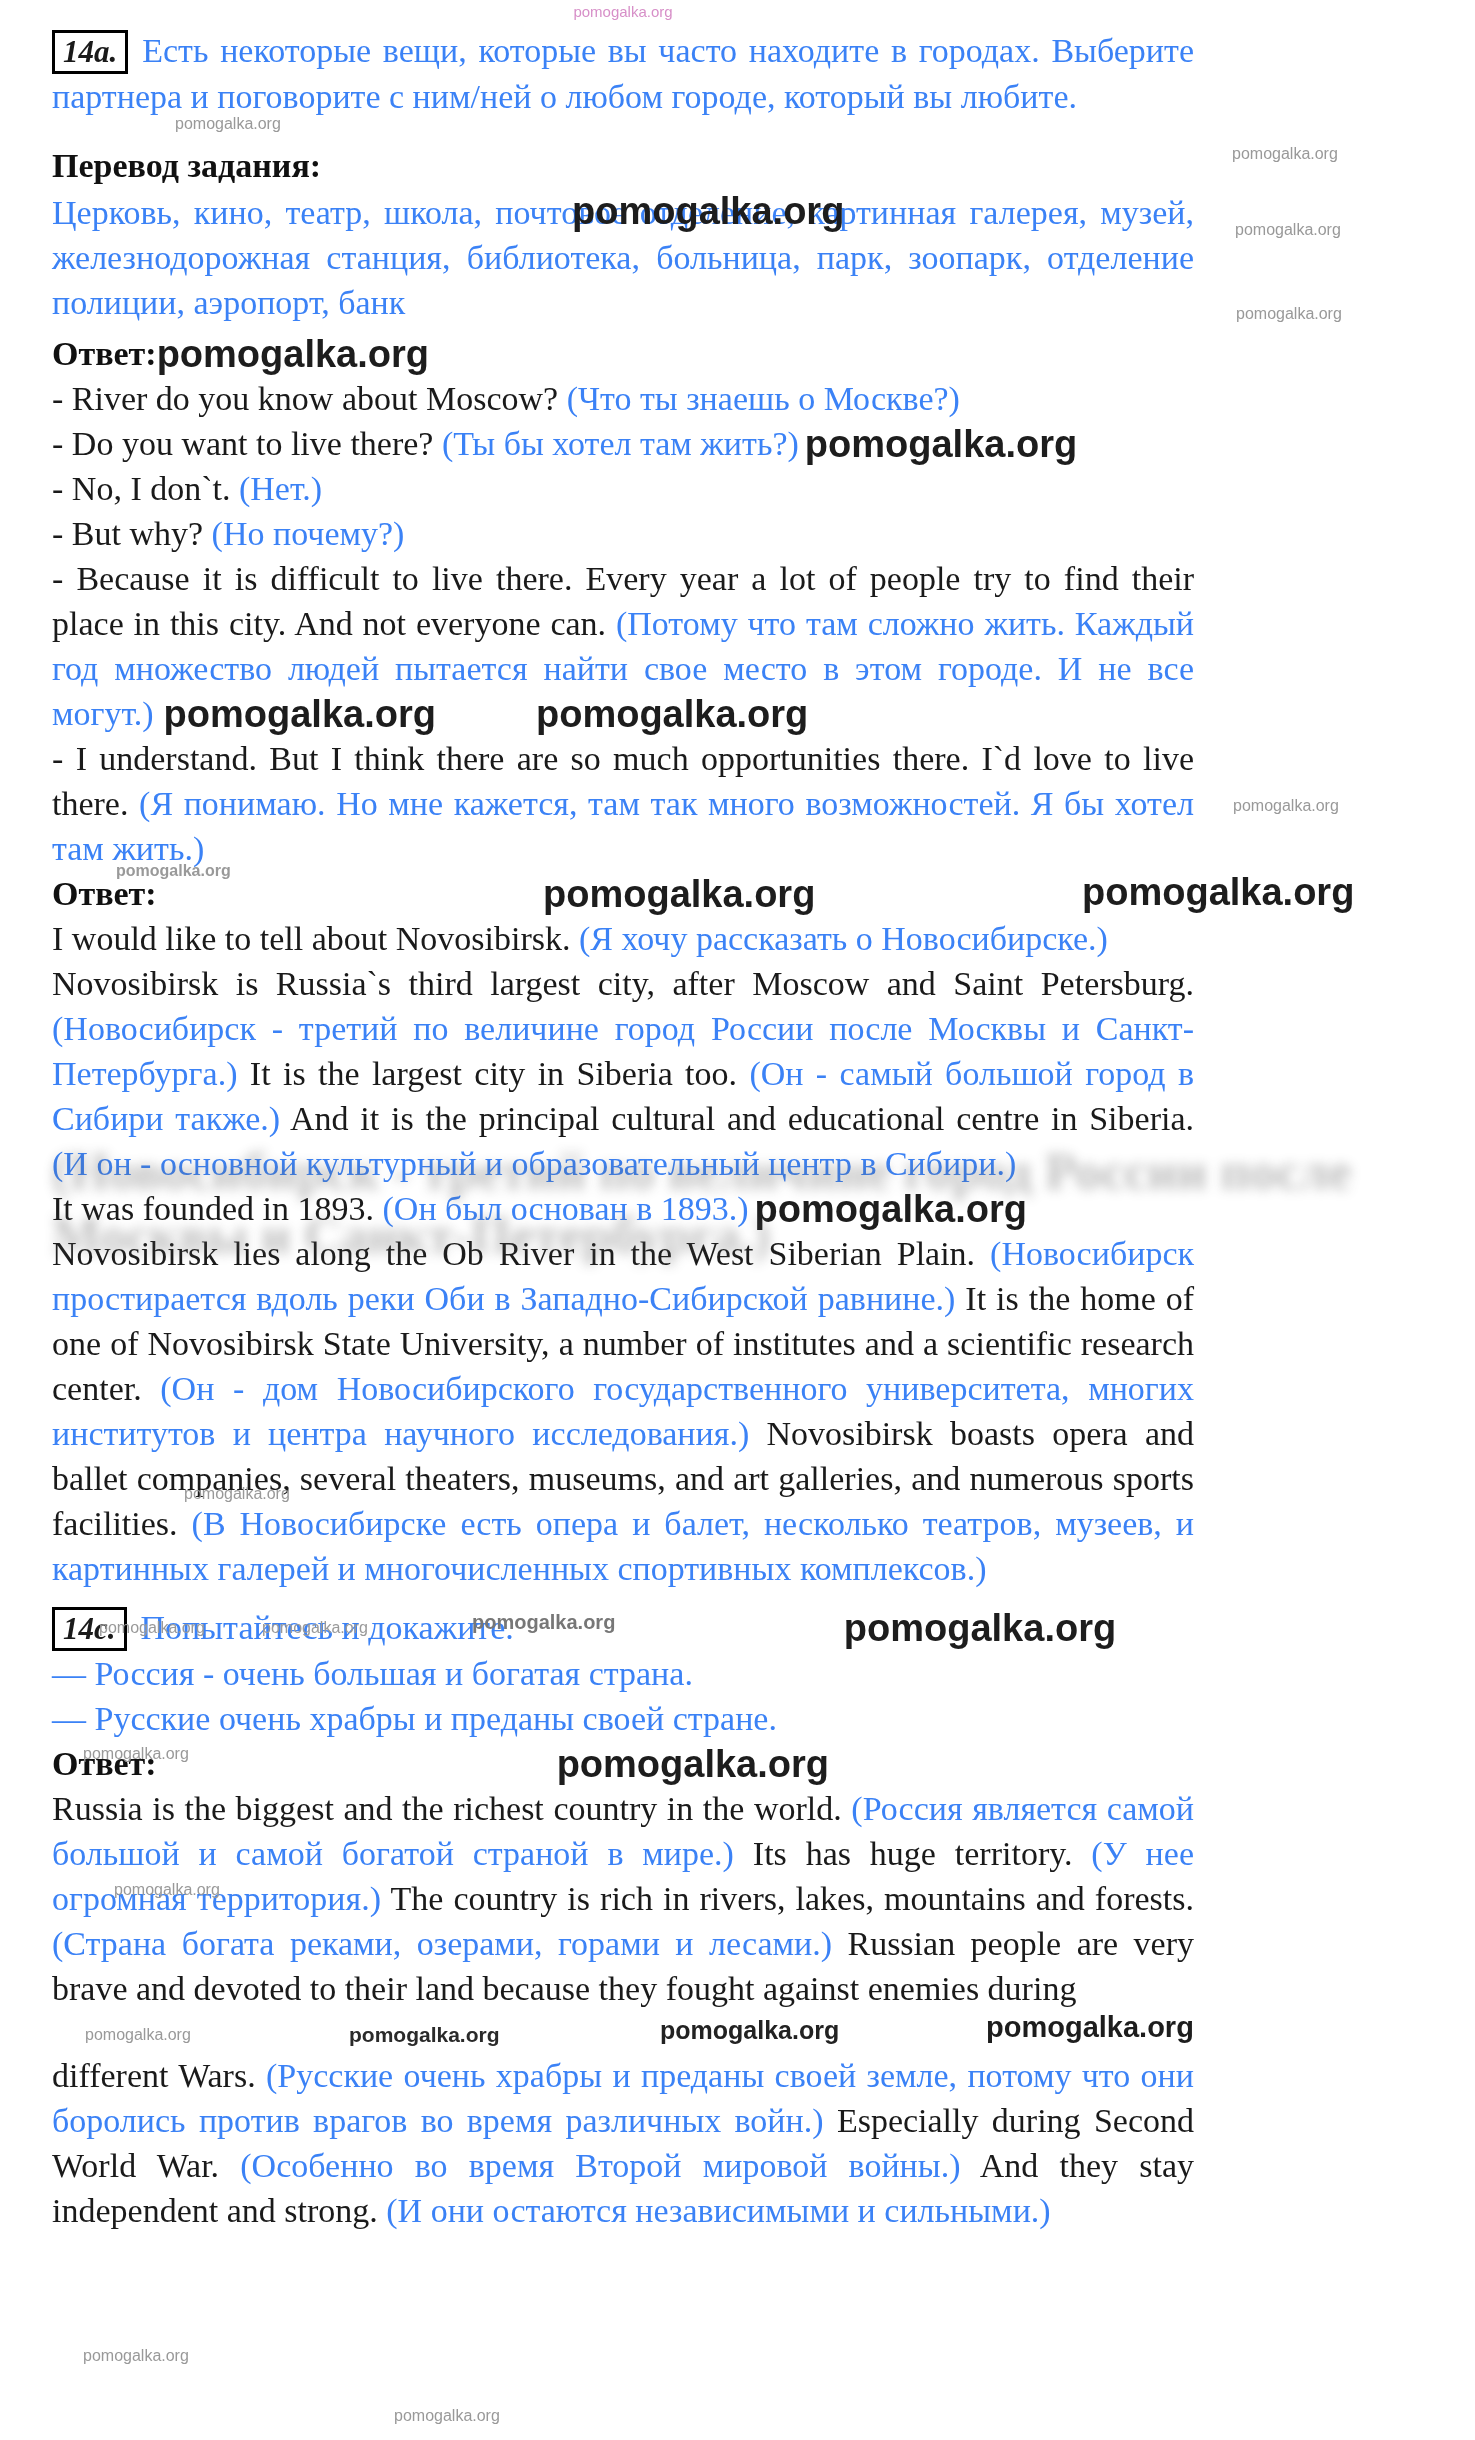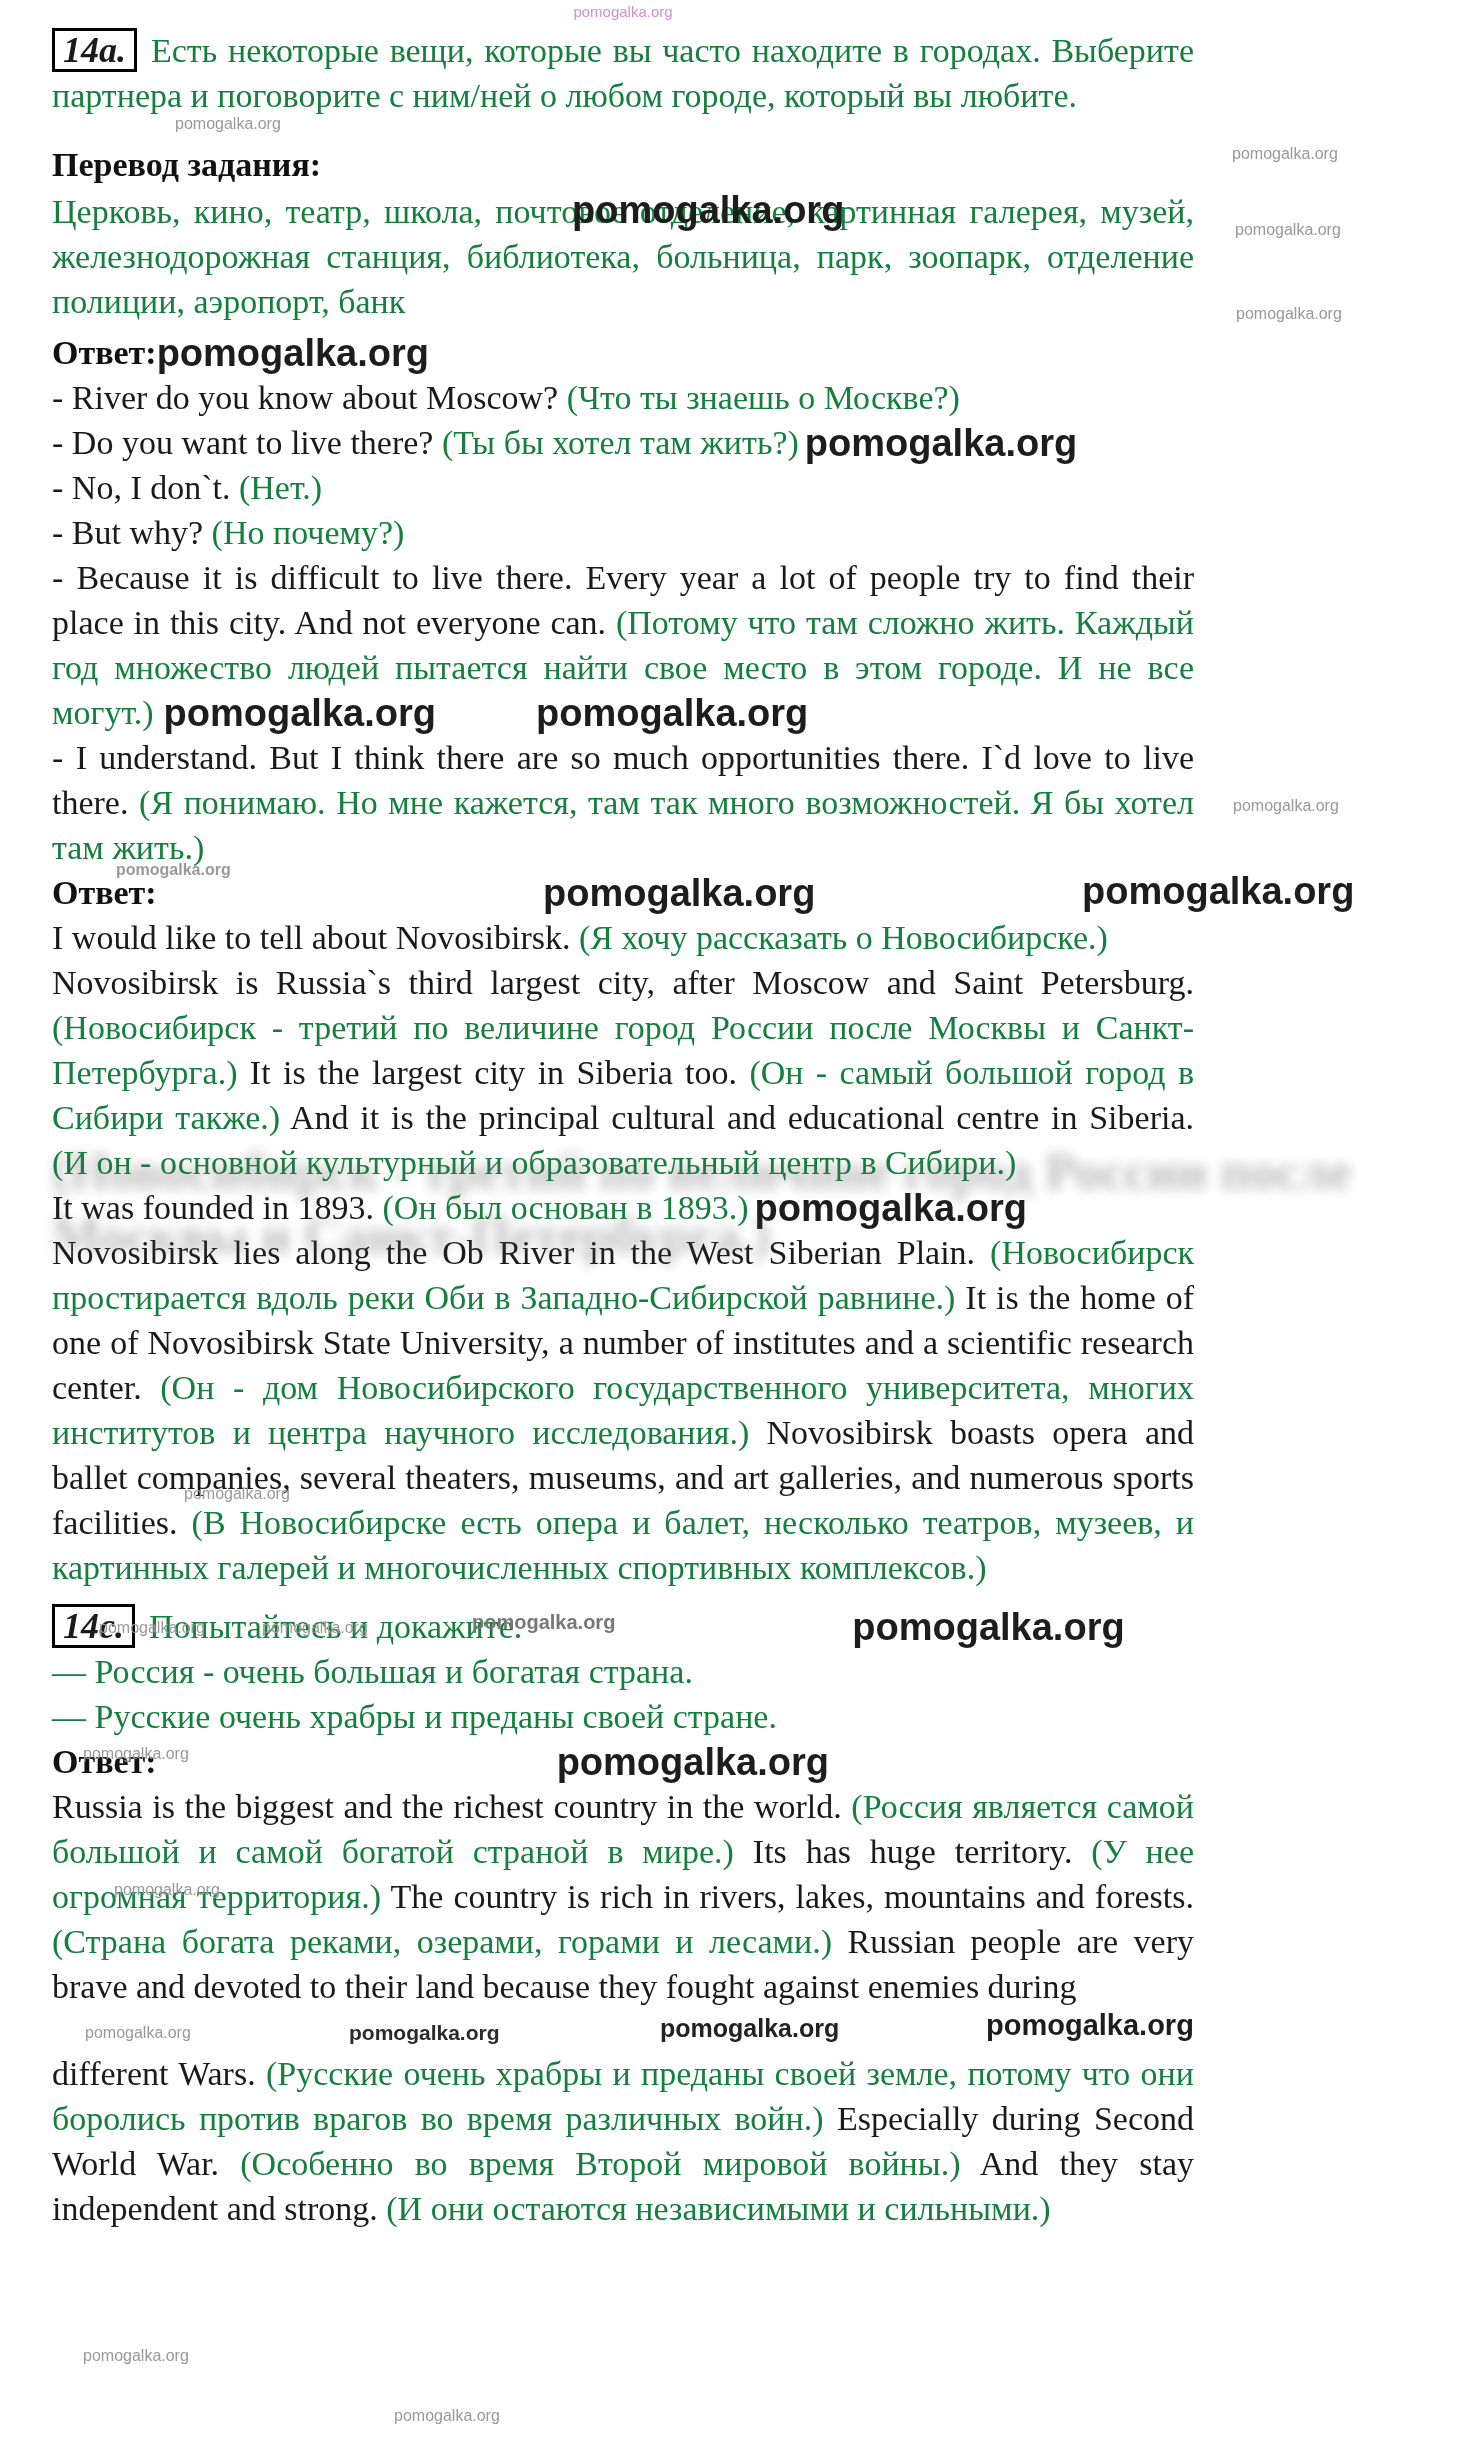--- a/index.html
+++ b/index.html
@@ -6,26 +6,26 @@
   html, body { width:1475px; height:2440px; background:#ffffff; overflow:hidden; }
   body {
     font-family:"Liberation Serif","DejaVu Serif",serif;
     font-size:34px; line-height:45px; color:#1a1a1a;
     position:relative;
   }
   .page { position:relative; width:1246px; height:2440px; padding:28px 52px 0 52px; }
 
   .para { text-align:left; }
   .just { text-align:justify; }
-  .gray { color:#15803d; }
+  .gray { color:#3b82f6; }
   .heading { font-weight:700; color:#111; }
 
   .label-box {
     display:inline-block; border:3px solid #000; padding:0 8px;
-    font-weight:700; font-style:italic; line-height:38px; font-size:36px;
+    font-weight:700; font-style:italic; line-height:38px; font-size:31px;
     margin-right:14px; background:#fff;
   }
 
   .mt-heading { margin-top:24px; }
   .vocab-wrap { position:relative; margin-top:2px; }
   .mt-answer { margin-top:6px; }
   .mt-14b { margin-top:12px; }
   .mt-14c { margin-top:14px; }
   .rel { position:relative; }
 

